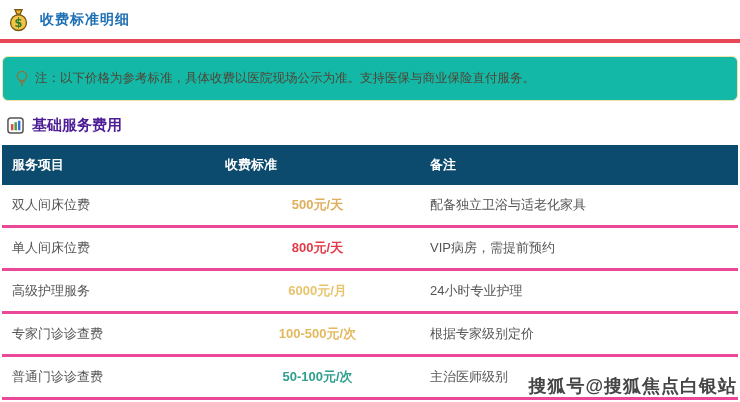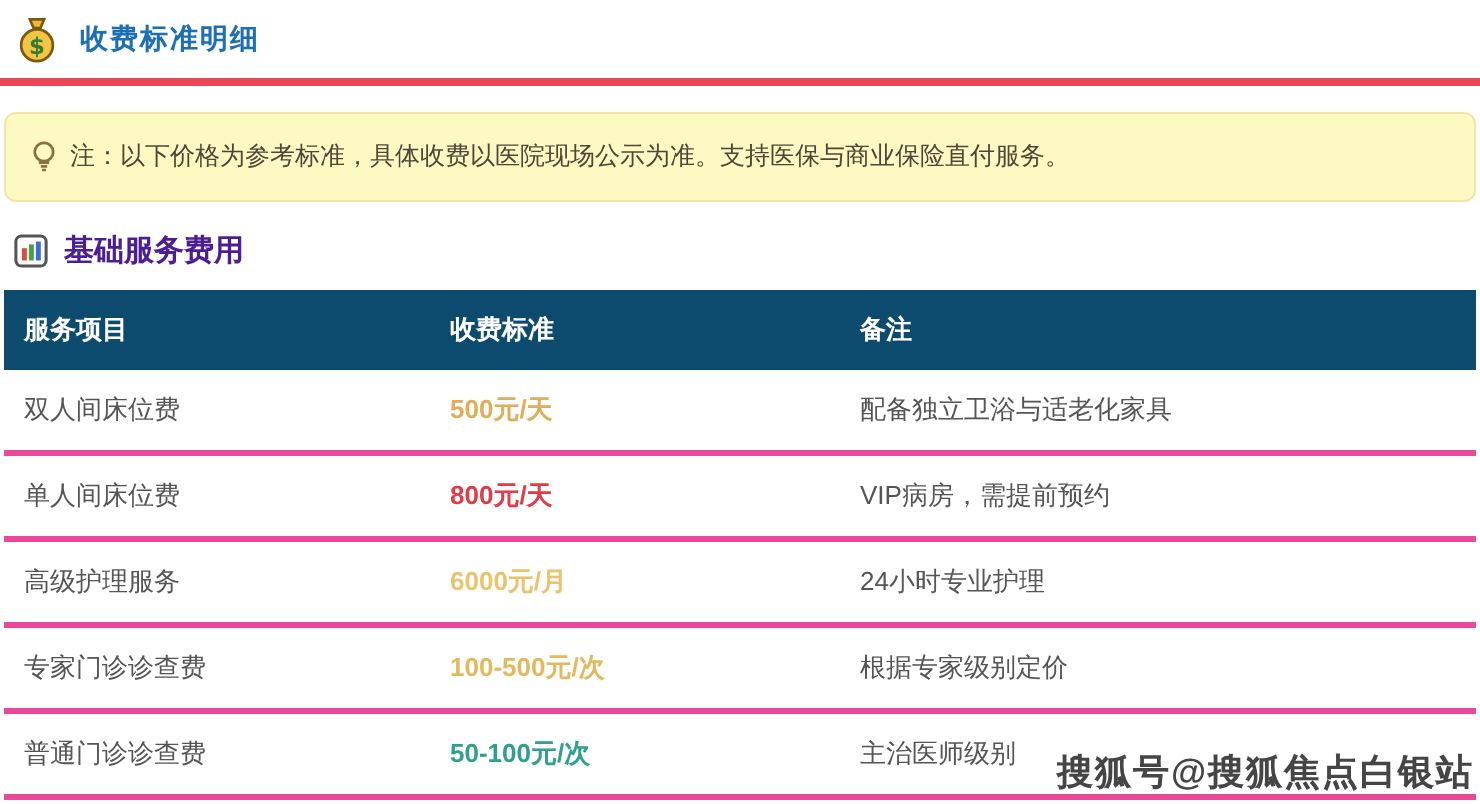--- a/index.html
+++ b/index.html
@@ -24,21 +24,21 @@
     color: #1c6fb4;
     letter-spacing: 1px;
   }
   .title-underline {
     height: 4px;
     background: #e84855;
     margin-top: 7px;
   }
   .note-box {
     margin: 13px 2px 0 2px;
-    background: #fef9c3;
+    background: #14b8a6;
     border: 1px solid #f3e4aa;
     border-radius: 6px;
     padding: 13px 12px;
     font-size: 12.5px;
     color: #4f4636;
     display: flex;
     align-items: center;
     gap: 6px;
     line-height: 1.3;
   }
@@ -68,21 +68,21 @@
   .fee-table col.c1 { width: 213px; }
   .fee-table col.c2 { width: 205px; }
   .fee-table td {
     font-size: 13px;
     color: #555;
     padding: 11px 10px;
     border-bottom: 3px solid #ec4899;
     white-space: nowrap;
     overflow: hidden;
   }
-  .fee-table td.price { font-weight: bold; }
+  .fee-table td.price { font-weight: bold; text-align: center; }
   .watermark {
     position: absolute;
     right: 3px;
     bottom: 4px;
     font-size: 18px;
     font-weight: bold;
     color: #454545;
     letter-spacing: 1px;
     text-shadow: 1.5px 1.5px 0 rgba(255,255,255,0.95), 0.5px 0.5px 0 rgba(255,255,255,0.6);
   }

